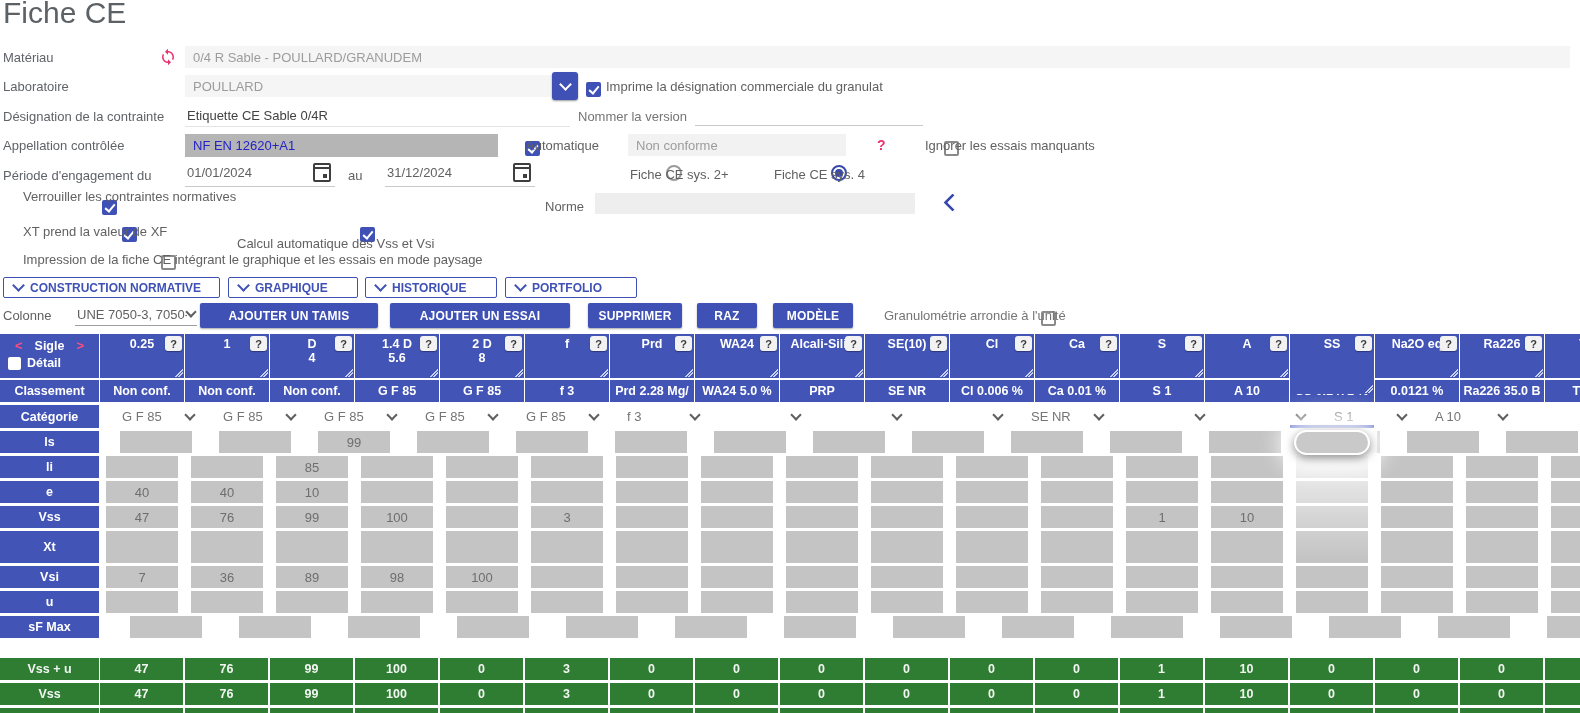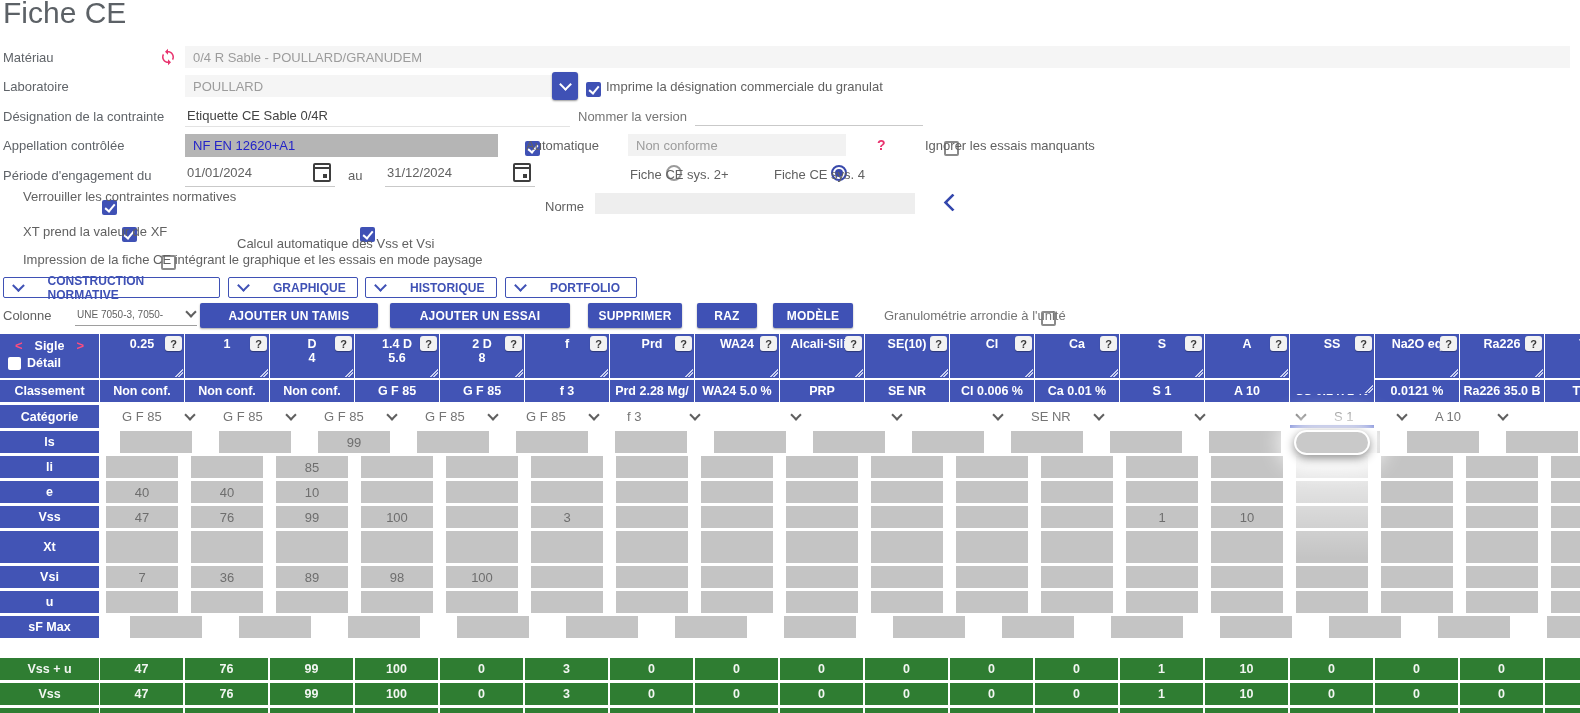--- a/index.html
+++ b/index.html
@@ -27,24 +27,24 @@
   
   .chev{display:inline-block;width:7px;height:7px;border-right:2px solid currentColor;border-bottom:2px solid currentColor;transform:rotate(45deg);}
   .chev.up-off{margin-top:-4px;}
   .bigchev-left{display:inline-block;width:10px;height:10px;border-left:3px solid #3548ad;border-bottom:3px solid #3548ad;transform:rotate(45deg);border-radius:1px;}
   
   .cal{display:inline-block;width:14px;height:15px;border:2px solid #3e3e3e;border-radius:2px;position:relative;box-sizing:content-box;}
   .cal::before{content:"";position:absolute;left:0;top:2px;right:0;height:2px;background:#3e3e3e;}
   .cal::after{content:"";position:absolute;right:2px;bottom:2px;width:4px;height:4px;background:#3e3e3e;}
   
   .btn-blue{background:#3f51b5;color:#fff;font-size:12px;font-weight:700;display:flex;align-items:center;justify-content:center;border-radius:2px;box-shadow:0 1px 2px rgba(0,0,0,.35);letter-spacing:.2px;cursor:pointer;}
-  .btn-outline{background:#fff;color:#3f51b5;border:1px solid #3f51b5;font-size:12px;font-weight:700;display:flex;align-items:center;border-radius:2px;padding:0 10px;gap:25px;box-sizing:border-box;cursor:pointer;}
+  .btn-outline{background:#fff;color:#3f51b5;border:1px solid #3f51b5;font-size:12px;font-weight:700;display:flex;align-items:center;border-radius:2px;padding:0 10px;gap:7px;box-sizing:border-box;cursor:pointer;}
   .dd-btn{background:#3f51b5;border-radius:3px;display:flex;align-items:center;justify-content:center;color:#fff;box-shadow:0 1px 2px rgba(0,0,0,.4);cursor:pointer;}
   .helpq{color:#e8336e;font-size:14px;font-weight:700;}
-  .select-ul{display:flex;align-items:center;justify-content:space-between;font-size:10px;color:#616161;border-bottom:1px solid #9e9e9e;padding:0 2px;box-sizing:border-box;}
+  .select-ul{display:flex;align-items:center;justify-content:space-between;font-size:13px;color:#616161;border-bottom:1px solid #9e9e9e;padding:0 2px;box-sizing:border-box;}
   
   #grid{position:absolute;left:0;top:334px;width:1580px;height:379px;overflow:hidden;}
   .trow{display:flex;}
   .cell{box-sizing:border-box;flex:0 0 auto;}
   .labelcell{width:99px;margin-right:1px;background:#4254b5;color:#fff;font-size:12.5px;font-weight:700;display:flex;align-items:center;justify-content:center;}
   .hcell{width:84px;margin-right:1px;background:#4254b5;color:#fff;position:relative;text-align:center;}
   .hlabel{display:block;padding-top:3px;font-size:12.5px;font-weight:700;white-space:pre-line;line-height:14px;overflow:hidden;}
   .qbtn{position:absolute;top:2px;right:2px;width:17px;height:15px;background:#f2f2f2;border-radius:3px;color:#3a3a3a;font-size:11px;font-weight:700;display:flex;align-items:center;justify-content:center;box-shadow:0 1px 1px rgba(0,0,0,.35);cursor:pointer;}
   .rz{position:absolute;right:1px;bottom:1px;width:9px;height:9px;cursor:nwse-resize;
       background:linear-gradient(135deg, transparent 0 52%, #c9cfef 52% 62%, transparent 62% 72%, #c9cfef 72% 82%, transparent 82%);}

